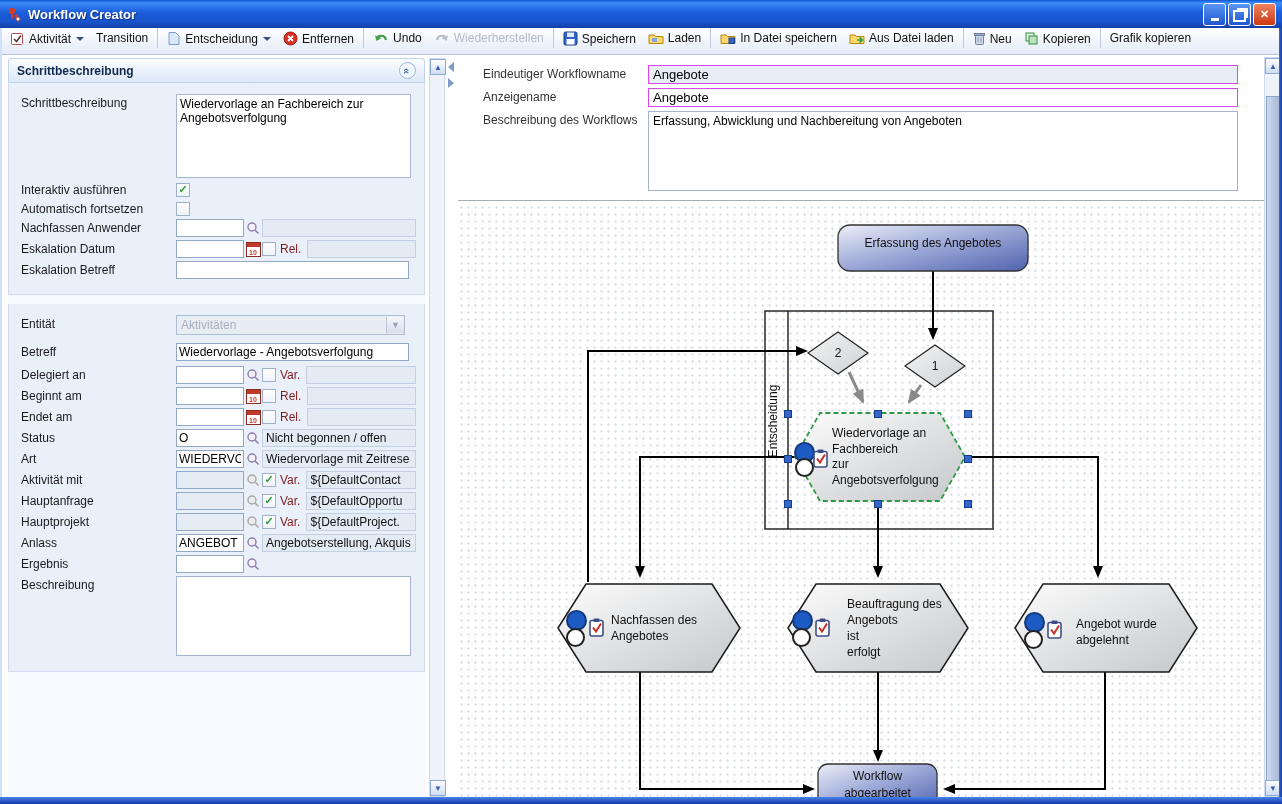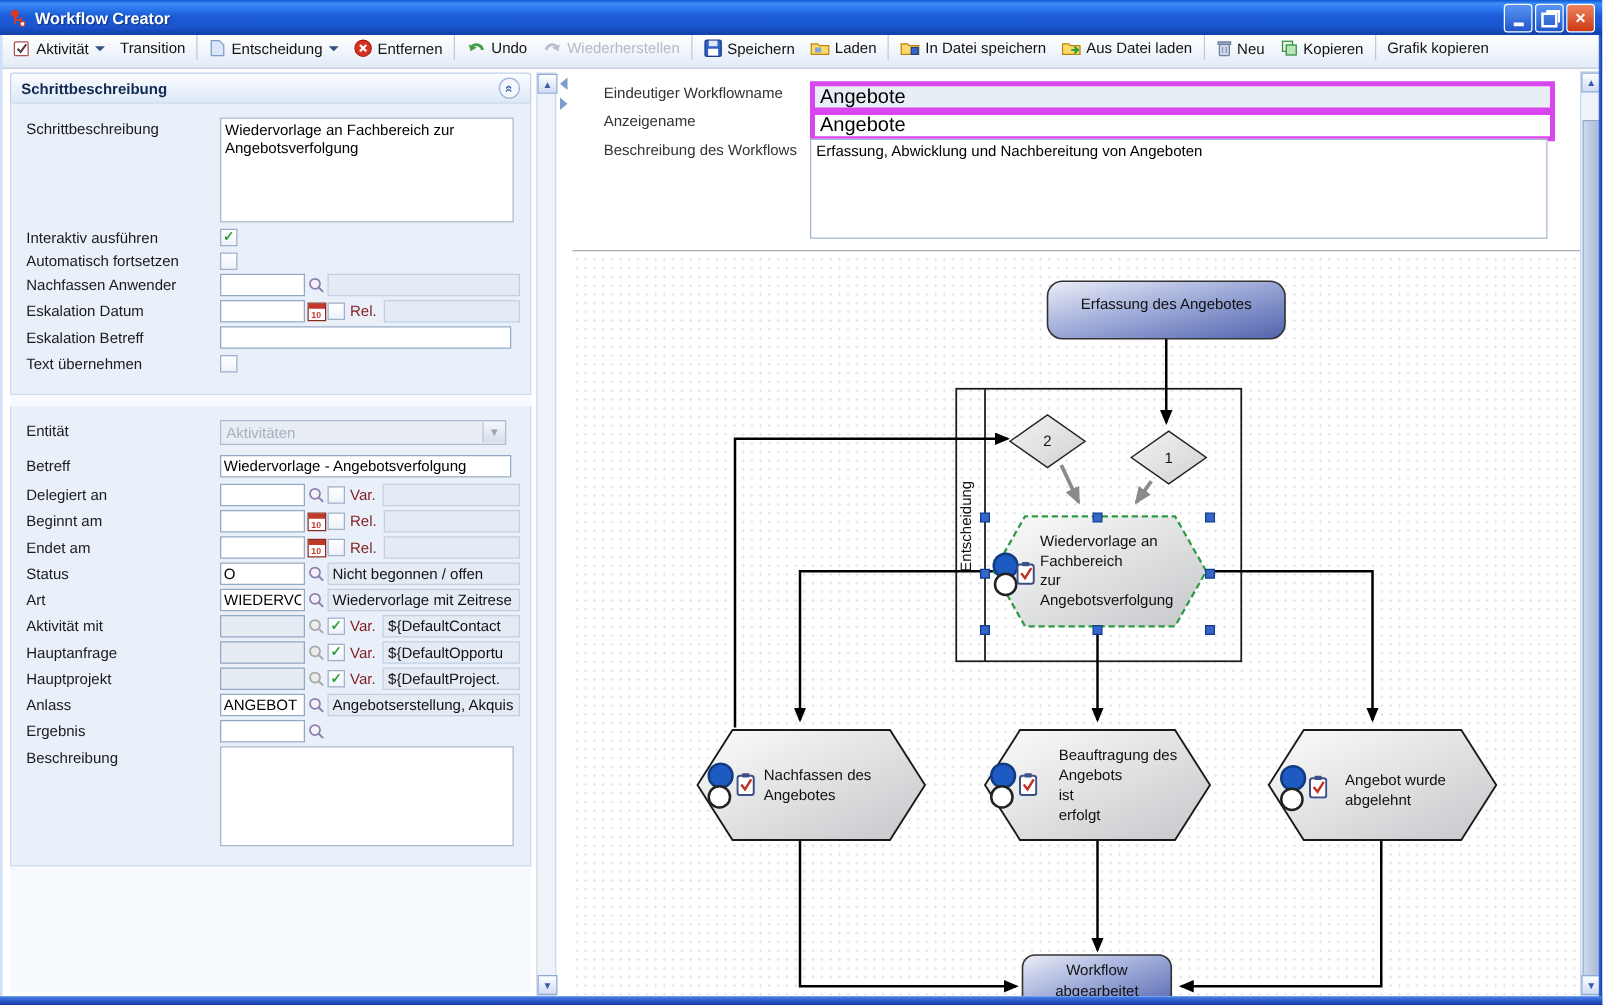--- a/index.html
+++ b/index.html
@@ -70,22 +70,22 @@
   .sb-btn{position:absolute;left:0;width:14px;height:14px;background:linear-gradient(180deg,#fdfeff,#cfdcf3);
     border:1px solid #90aad6;display:flex;align-items:center;justify-content:center;color:#3a5da8;font-size:8px;}
   .sb-thumb{position:absolute;left:1px;width:12px;background:linear-gradient(90deg,#cdd9ee,#a9b9d6);border:1px solid #8fa5c8;}
   .splitter{position:absolute;left:447px;top:58px;width:9px;height:739px;background:#fff;}
   .spl-tri{position:absolute;left:1px;width:0;height:0;border-top:5px solid transparent;border-bottom:5px solid transparent;}
   .spl-tri.l{border-right:6px solid #7f9cc8;top:4px;}
   .spl-tri.r{border-left:6px solid #7f9cc8;top:20px;}
   
   .formtop{position:absolute;left:458px;top:57px;width:806px;height:143px;background:#fff;}
   .wflabel{position:absolute;left:25px;color:#333;}
-  .wfin{position:absolute;left:190px;width:580px;height:15px;border:4px solid #d946ef;background:#fff;
-        font-family:"Liberation Sans",sans-serif;font-size:16px;padding:1px 4px;}
+  .wfin{position:absolute;left:190px;width:580px;height:15px;border:1px solid #d946ef;background:#fff;
+        font-family:"Liberation Sans",sans-serif;font-size:13px;padding:1px 4px;}
   .wfin.ro{background:#e8eef6;}
   .wfta{position:absolute;left:190px;width:580px;height:74px;border:1px solid #a5b6cc;background:#fff;resize:none;
         font-family:"Liberation Sans",sans-serif;font-size:12px;padding:2px 4px;}
   .hsep{position:absolute;left:458px;top:200px;width:807px;height:1px;background:#a8aeb8;}
   
   .canvas{position:absolute;left:458px;top:204px;width:806px;height:593px;background:#fff;overflow:hidden;
     background-image:radial-gradient(#dde2ec 1px,rgba(0,0,0,0) 1.1px);background-size:7px 7px;}
   .canvas svg{position:absolute;left:0;top:0;}
   .nodetext{position:absolute;font-size:12px;color:#101010;}
   .preline{white-space:pre-line;}
@@ -259,26 +259,20 @@
             </span>
           <span class="cb"></span>
           <span class="sublab">Rel.</span>
           <div class="filler"></div>
         </div>
       </div>
       <div class="frow">
         <div class="flabel">Eskalation Betreff</div>
         <div class="fctl">
             <input class="tin wide" style="">
-          </div>
-      </div>
-      <div class="frow">
-        <div class="flabel">Text übernehmen</div>
-        <div class="fctl">
-            <span class="cb"></span>
           </div>
       </div>
     </div>
   </div>
 
   <div class="section">
     <div class="sec-body">
       <div class="frow" style="margin-bottom:8px;">
         <div class="flabel">Entität</div>
         <div class="fctl">

